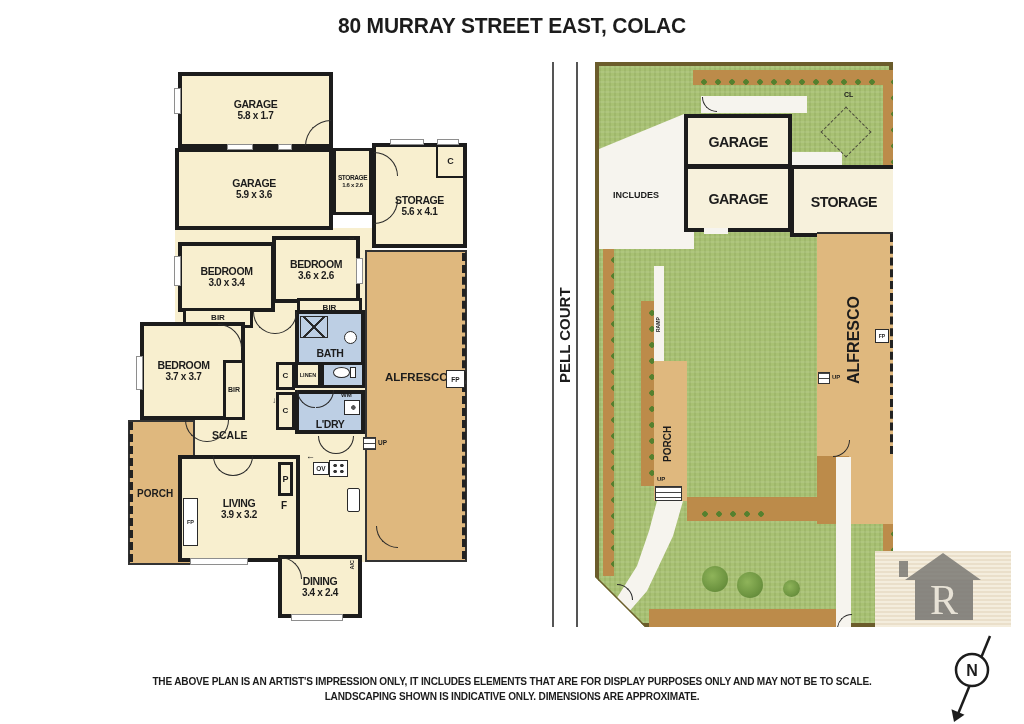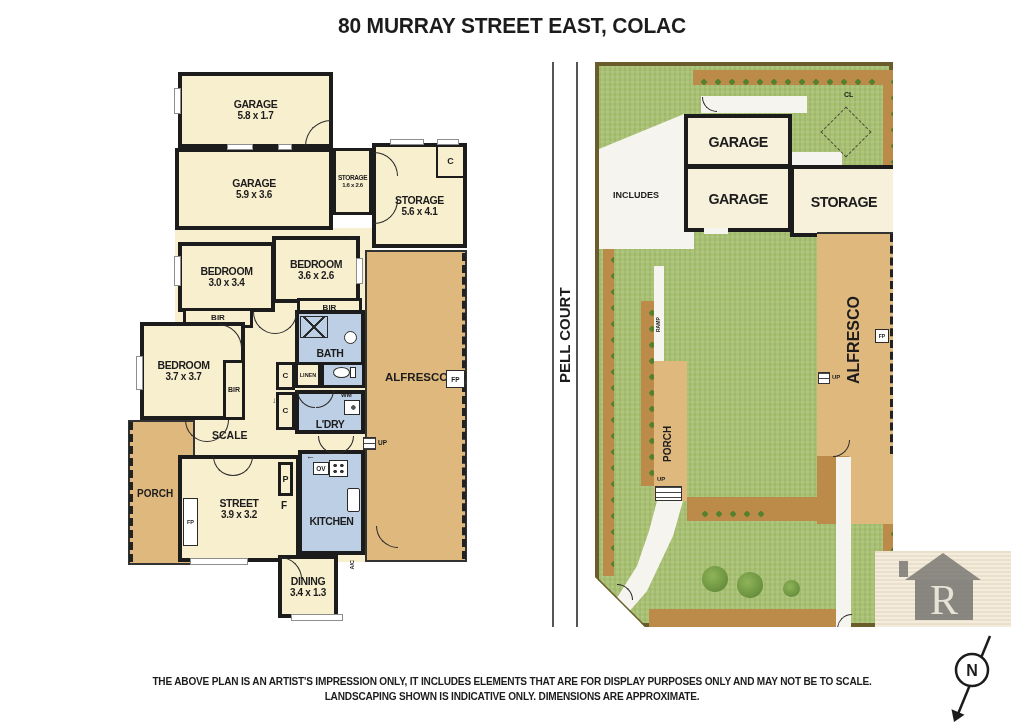--- a/index.html
+++ b/index.html
@@ -140,42 +140,39 @@
 
   <div class="room b2 fill-tan" style="left:280px;top:190px;width:102px;height:312px;border-color:#333;"></div>
   <div class="posts-v" style="left:377px;top:193px;height:306px;"></div>
   <div class="lab" style="left:300px;top:311px;font-size:11.5px;">ALFRESCO</div>
   <div class="mbox" style="left:361px;top:310px;width:19px;height:18px;">
     <span>FP</span>
   </div>
 
   <div class="lab" style="left:127px;top:369px;font-size:10.5px;">SCALE</div>
   <div class="room fill-cream" style="left:93px;top:395px;width:122px;height:107px;">
-    <div class="rl">STREET</div>
+    <div class="rl">LIVING</div>
     <div class="rd">3.9 x 3.2</div>
   </div>
   <div class="mbox" style="left:98px;top:438px;width:15px;height:48px;font-size:5.5px;">
     <span>FP</span>
   </div>
   <div class="room b3 fill-cream" style="left:193px;top:402px;width:15px;height:34px;">
     <div style="font-size:9px;font-weight:bold;">P</div>
   </div>
   <div class="lab" style="left:196px;top:440px;font-size:10px;">F</div>
-  <div class="room fill-blue" style="left:213px;top:390px;width:67px;height:105px;justify-content:flex-end;padding-bottom:24px;">
-    <div class="rl">KITCHEN</div>
-  </div>
   <div class="arrow" style="left:221px;top:391px;">←</div>
   <div class="mbox" style="left:228px;top:402px;width:16px;height:13px;">
     <span>OV</span>
   </div>
   <div class="cooktop" style="left:244px;top:400px;width:19px;height:17px;"></div>
   <div class="abs" style="left:262px;top:428px;width:13px;height:24px;border:1.5px solid #2a2a2a;background:#fff;box-sizing:border-box;border-radius:2px;"></div>
-  <div class="room fill-cream" style="left:193px;top:495px;width:60px;height:63px;">
+  <div class="room fill-cream" style="left:193px;top:495px;width:84px;height:63px;">
     <div class="rl">DINING</div>
-    <div class="rd">3.4 x 1.3</div>
+    <div class="rd">3.4 x 2.4</div>
   </div>
   <div class="lab vtext" style="left:264px;top:500px;font-size:5.5px;">A/C</div>
 
   <div class="stairs" style="left:278px;top:377px;width:13px;height:13px;"></div>
   <div class="lab" style="left:293px;top:379px;font-size:6.5px;">UP</div>
 
   <div class="win" style="left:142px;top:84px;width:26px;height:6px;"></div>
   <div class="win" style="left:193px;top:84px;width:14px;height:6px;"></div>
   <div class="win" style="left:305px;top:79px;width:34px;height:6px;"></div>
   <div class="win" style="left:352px;top:79px;width:22px;height:6px;"></div>

